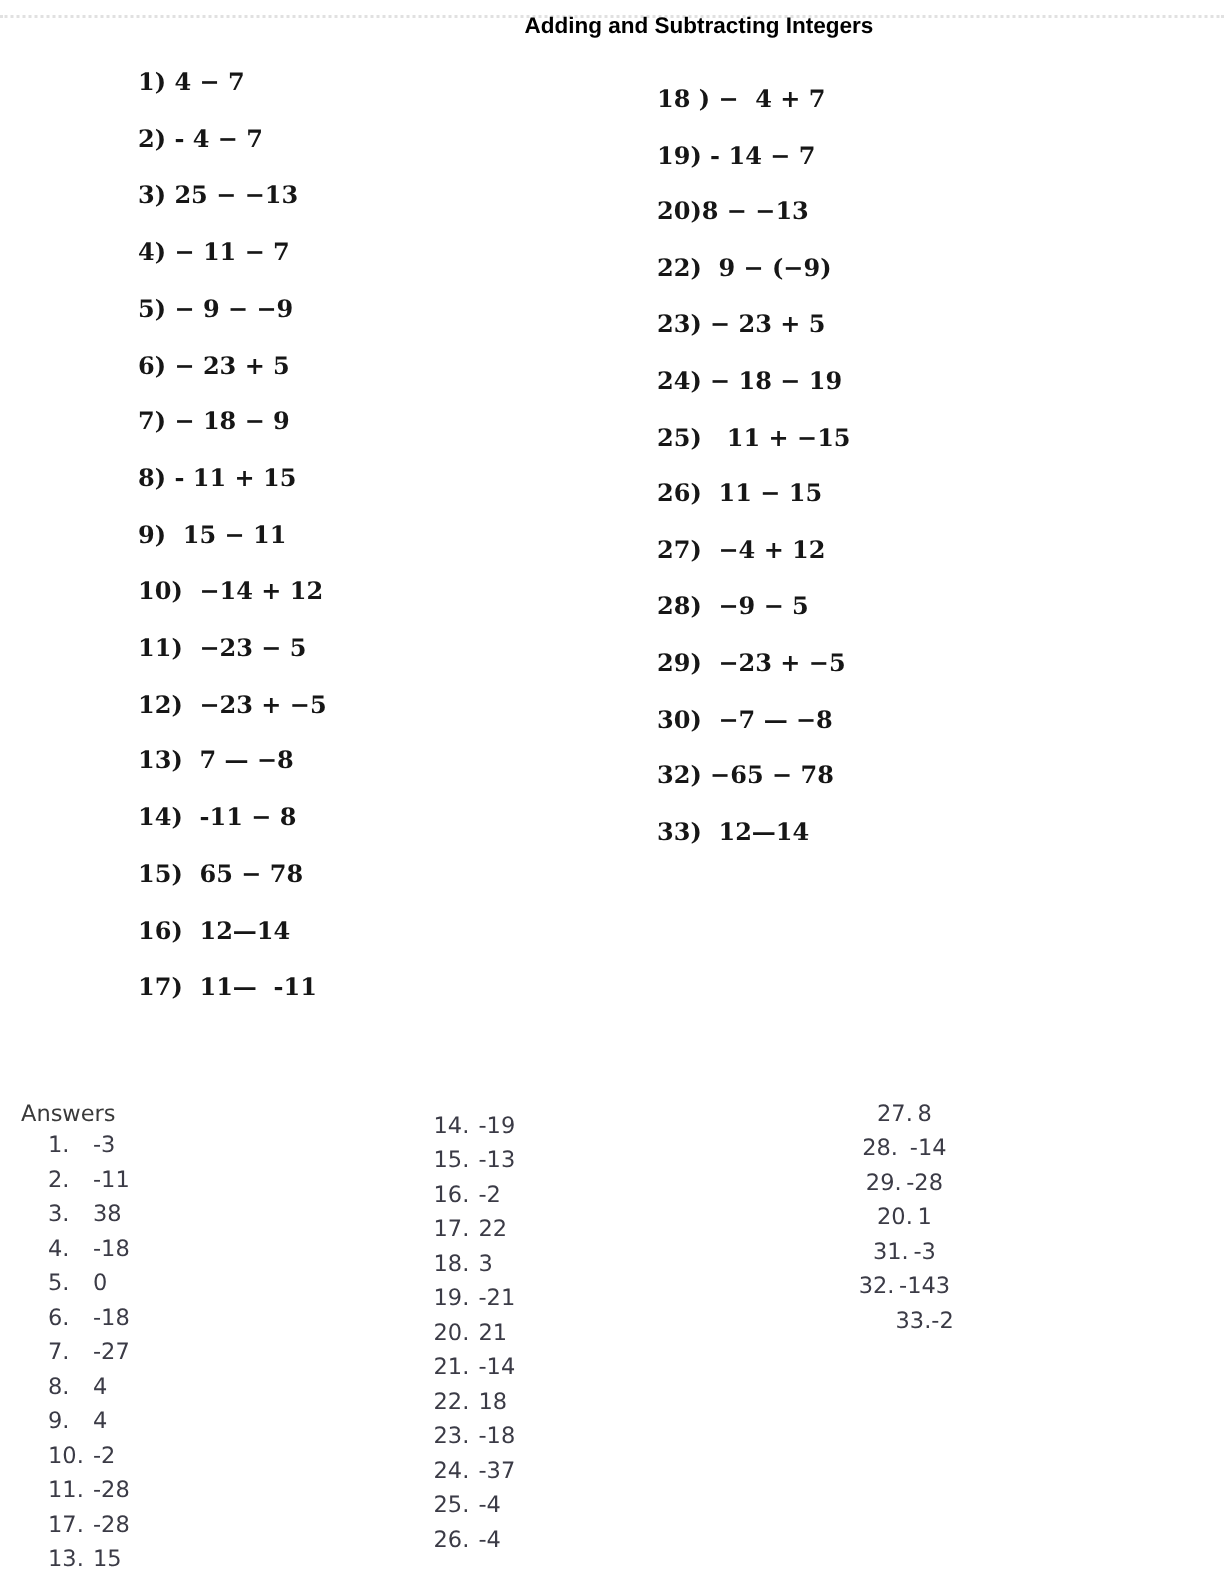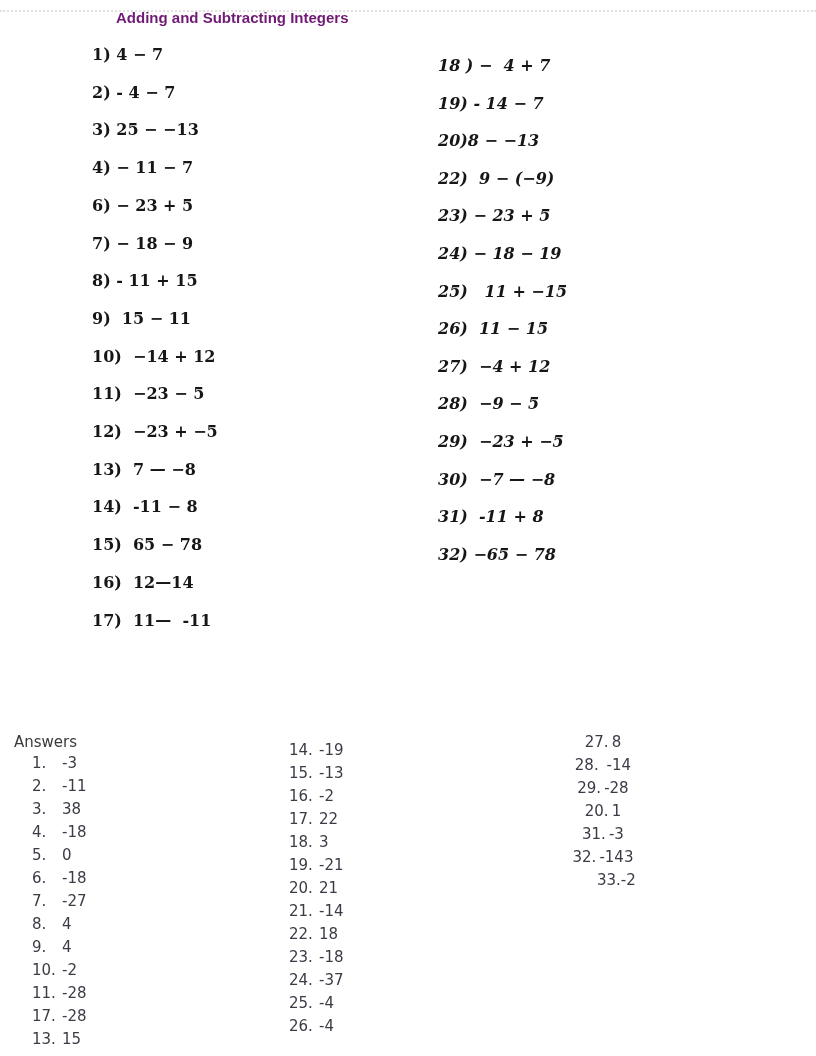--- a/index.html
+++ b/index.html
@@ -12,34 +12,34 @@
   .page { position: absolute; inset: 0; }
 
   .page-rule {
     position: absolute; top: 10px; left: 0; width: 816px; height: 0;
     border-top: 2px dotted #e1e1e1;
   }
 
   .title {
     position: absolute; top: 9px; left: 0; width: 816px;
     box-sizing: border-box; padding-left: 116px;
-    text-align: left;
+    text-align: center;
     font-family: "Liberation Sans", sans-serif;
-    font-weight: bold; font-size: 15px; color: #701a75;
+    font-weight: bold; font-size: 15px; color: #000000;
   }
 
   .col {
     position: absolute;
     font-family: "DejaVu Serif", "Liberation Serif", serif;
     font-weight: bold; font-size: 16px; color: #161616;
   }
   .col-left  { left: 92px;  top: 36px; }
   .col-right { left: 438px; top: 47px; }
   .prob { line-height: 37.7px; white-space: pre; }
-  .col-right .prob { line-height: 37.6px; font-style: italic; }
+  .col-right .prob { line-height: 37.6px; }
 
   .answers-label {
     position: absolute; left: 14px; top: 733px;
     font-family: "DejaVu Sans", "Liberation Sans", sans-serif;
     font-size: 15px; color: #3a3a3a;
   }
   .acol {
     position: absolute;
     font-family: "DejaVu Sans", "Liberation Sans", sans-serif;
     font-size: 15px; color: #3b3b46;
@@ -59,20 +59,21 @@
 
   <div class="page-rule"></div>
 
   <div class="title">Adding and Subtracting Integers</div>
 
   <div class="col col-left">
     <div class="prob">1) 4 − 7</div>
     <div class="prob">2) - 4 − 7</div>
     <div class="prob">3) 25 − −13</div>
     <div class="prob">4) − 11 − 7</div>
+    <div class="prob">5) − 9 − −9</div>
     <div class="prob">6) − 23 + 5</div>
     <div class="prob">7) − 18 − 9</div>
     <div class="prob">8) - 11 + 15</div>
     <div class="prob">9)  15 − 11</div>
     <div class="prob">10)  −14 + 12</div>
     <div class="prob">11)  −23 − 5</div>
     <div class="prob">12)  −23 + −5</div>
     <div class="prob">13)  7 — −8</div>
     <div class="prob">14)  -11 − 8</div>
     <div class="prob">15)  65 − 78</div>
@@ -86,22 +87,22 @@
     <div class="prob">20)8 − −13</div>
     <div class="prob">22)  9 − (−9)</div>
     <div class="prob">23) − 23 + 5</div>
     <div class="prob">24) − 18 − 19</div>
     <div class="prob">25)   11 + −15</div>
     <div class="prob">26)  11 − 15</div>
     <div class="prob">27)  −4 + 12</div>
     <div class="prob">28)  −9 − 5</div>
     <div class="prob">29)  −23 + −5</div>
     <div class="prob">30)  −7 — −8</div>
-    <div class="prob">31)  -11 + 8</div>
     <div class="prob">32) −65 − 78</div>
+    <div class="prob">33)  12—14</div>
   </div>
 
   <div class="answers-label">Answers</div>
 
   <div class="acol acol1">
     <div class="arow"><span class="n">1.</span><span class="v">-3</span></div>
     <div class="arow"><span class="n">2.</span><span class="v">-11</span></div>
     <div class="arow"><span class="n">3.</span><span class="v">38</span></div>
     <div class="arow"><span class="n">4.</span><span class="v">-18</span></div>
     <div class="arow"><span class="n">5.</span><span class="v">0</span></div>

